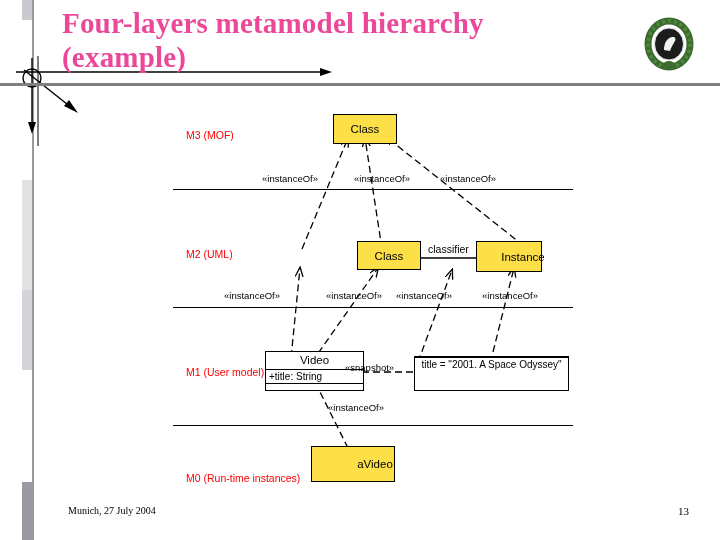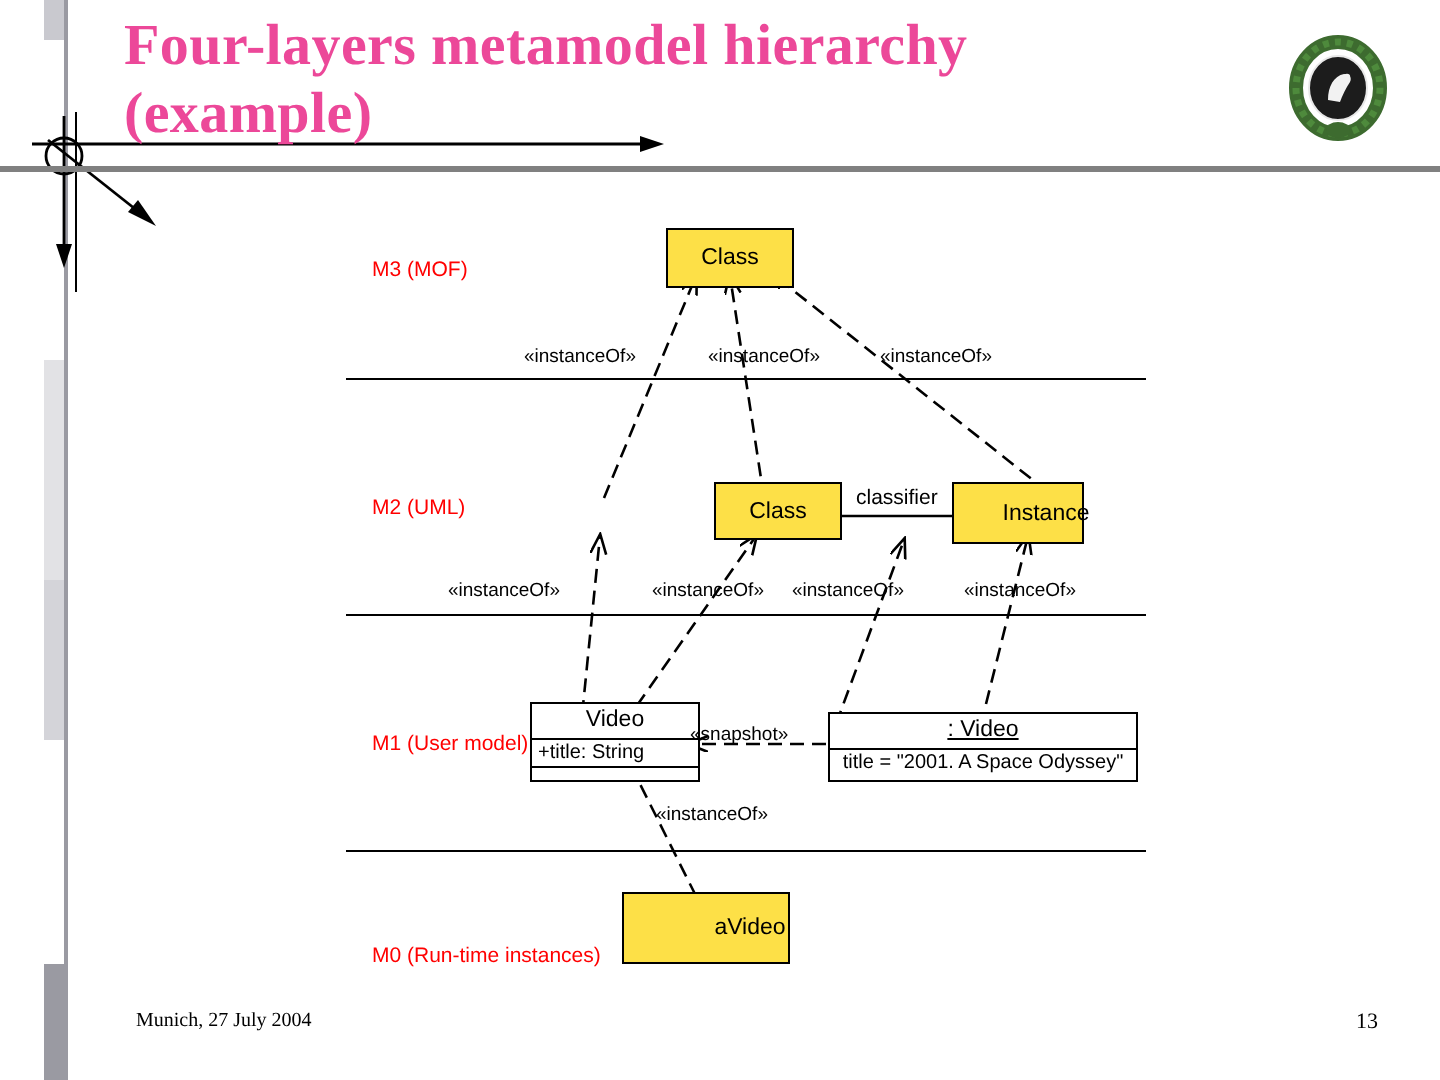--- a/index.html
+++ b/index.html
@@ -190,30 +190,29 @@
     <div class="dbox" style="left:476px;top:141px;width:66px;height:31px;padding-left:28px;">
       <span>Instance</span>
     </div>
     <div class="assoc-label" style="left:428px;top:143px;">classifier</div>
 
     <div class="stereo" style="left:224px;top:190px;">«instanceOf»</div>
     <div class="stereo" style="left:326px;top:190px;">«instanceOf»</div>
     <div class="stereo" style="left:396px;top:190px;">«instanceOf»</div>
     <div class="stereo" style="left:482px;top:190px;">«instanceOf»</div>
 
-    <div class="classbox" style="left:265px;top:251px;width:85px;height:40px;">
+    <div class="classbox" style="left:265px;top:251px;width:99px;height:40px;">
       <div class="cb-name">Video</div>
       <div class="cb-row">+title: String</div>
       <div class="cb-row"></div>
     </div>
 
     <div class="stereo" style="left:345px;top:262px;">«snapshot»</div>
 
     <div class="classbox" style="left:414px;top:256px;width:155px;height:35px;">
-      <div class="cb-name cb-name-u cb-center">: Video</div>
       <div class="cb-row cb-center">title = "2001. A Space Odyssey"</div>
     </div>
 
     <div class="stereo" style="left:328px;top:302px;">«instanceOf»</div>
 
     <div class="dbox" style="left:311px;top:346px;width:84px;height:36px;padding-left:44px;">
       <span>aVideo</span>
     </div>
 
   </div>

